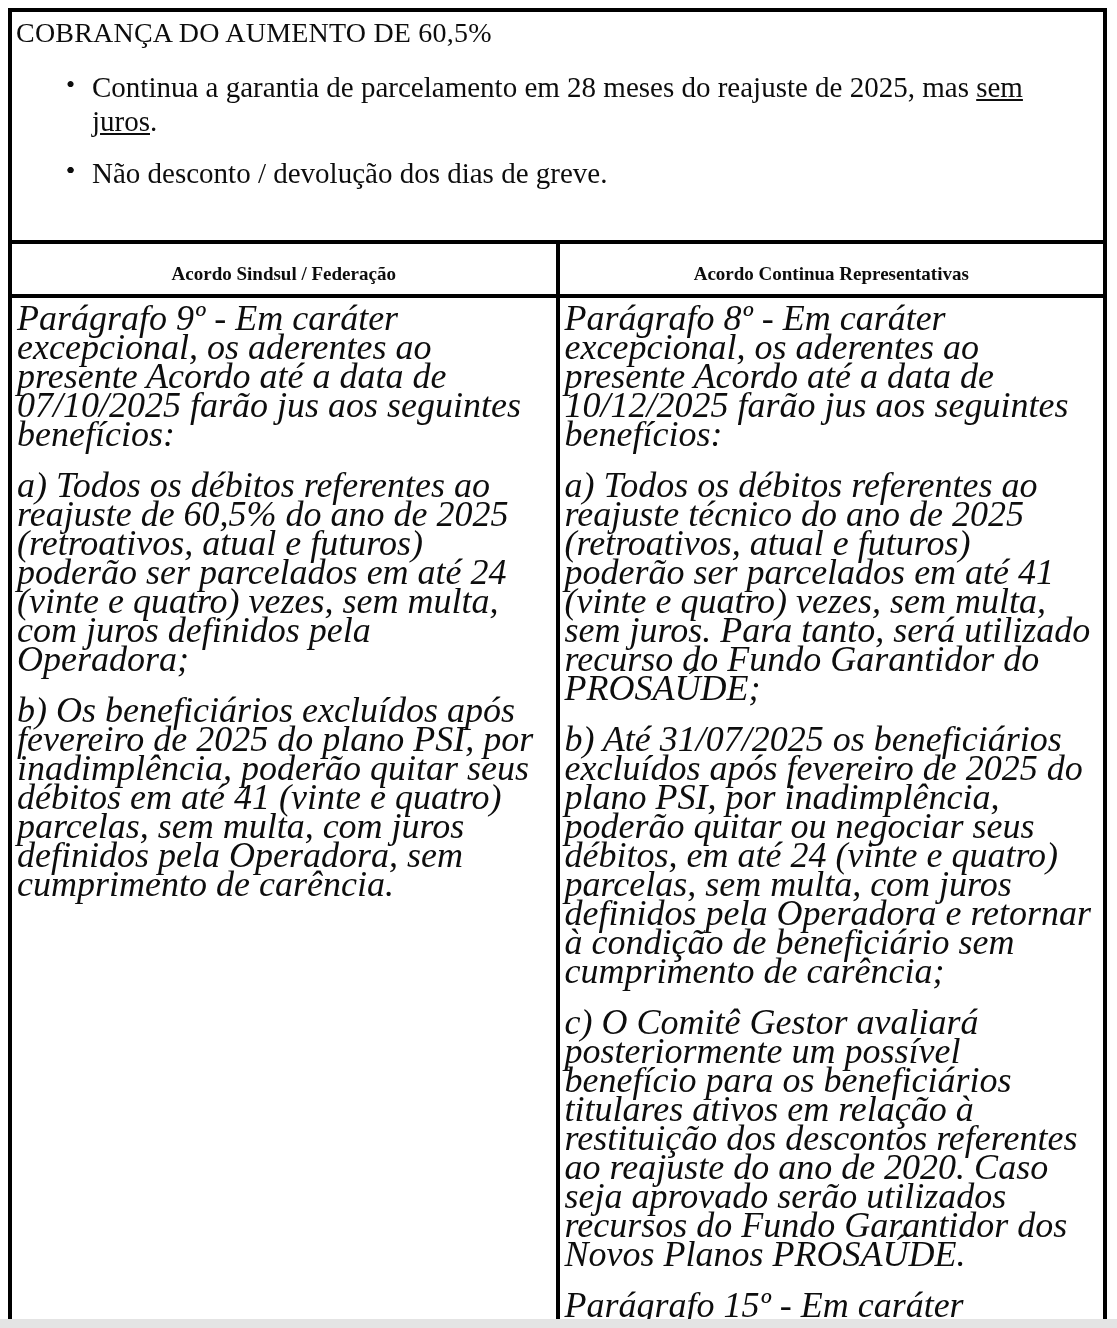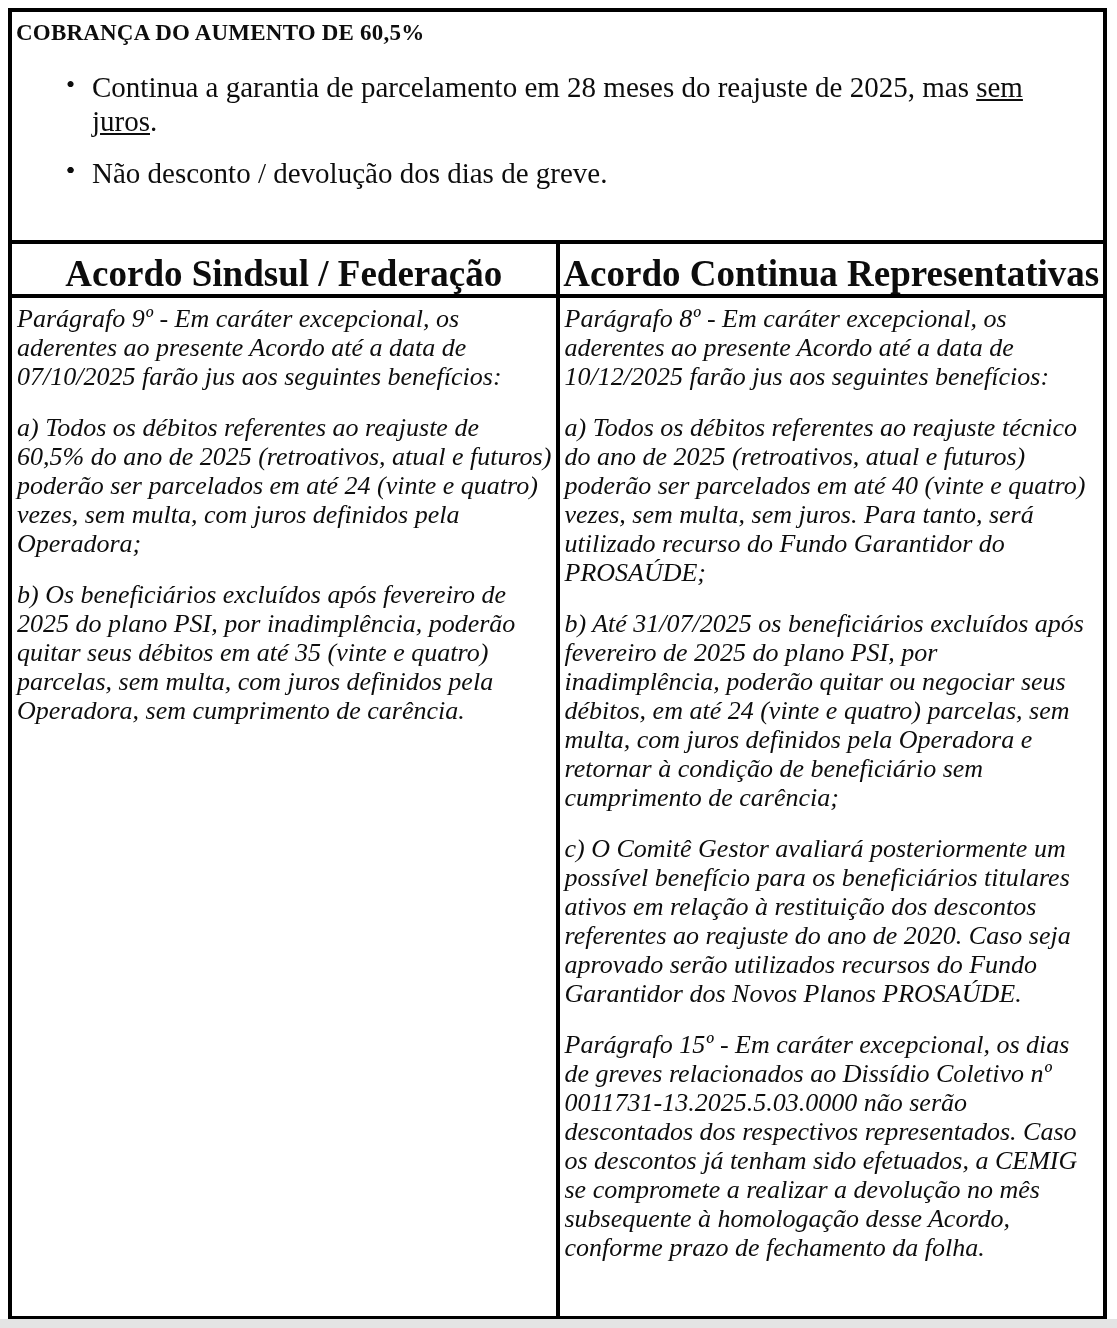--- a/index.html
+++ b/index.html
@@ -25,23 +25,23 @@
   
   .topbox {
     box-sizing: border-box;
     height: 232px;
     border: 4px solid #000;
     border-bottom: none;
     overflow: hidden;
   }
   .title {
     margin: 2px 4px 0 4px;
-    font-size: 23px;
+    font-size: 28px;
     line-height: 38px;
-    font-weight: bold;
+    font-weight: normal;
     letter-spacing: 0.2px;
   }
   ul.bullets {
     list-style: none;
     margin: 0;
     padding: 0;
   }
   ul.bullets li {
     position: relative;
     padding-left: 80px;
@@ -64,34 +64,34 @@
     border-collapse: collapse;
     table-layout: fixed;
     width: 100%;
   }
   table.cmp th,
   table.cmp td {
     border: 4px solid #000;
   }
   table.cmp th {
     width: 50%;
-    font-size: 37px;
+    font-size: 19px;
     line-height: 36px;
     font-weight: bold;
     text-align: center;
     vertical-align: bottom;
     padding: 12px 0 2px 0;
   }
   table.cmp td {
     vertical-align: top;
     height: 1016px;
     padding: 0 4px 2px 5px;
   }
   table.cmp td p {
-    font-size: 26px;
+    font-size: 36px;
     line-height: 29px;
     font-style: italic;
     margin: 22px 0 0 0;
     text-align: left;
   }
   table.cmp td p:first-child {
     margin-top: 6px;
   }
   
   .bottom-strip {
@@ -131,25 +131,25 @@
       <tr>
         <th>Acordo Sindsul / Federação</th>
         <th>Acordo Continua Representativas</th>
       </tr>
     </thead>
     <tbody>
       <tr>
         <td>
           <p>Parágrafo 9º - Em caráter excepcional, os aderentes ao presente Acordo até a data de 07/10/2025 farão jus aos seguintes benefícios:</p>
           <p>a) Todos os débitos referentes ao reajuste de 60,5% do ano de 2025 (retroativos, atual e futuros) poderão ser parcelados em até 24 (vinte e quatro) vezes, sem multa, com juros definidos pela Operadora;</p>
-          <p>b) Os beneficiários excluídos após fevereiro de 2025 do plano PSI, por inadimplência, poderão quitar seus débitos em até 35 (vinte e quatro) parcelas, sem multa, com juros definidos pela Operadora, sem cumprimento de carência.</p>
+          <p>b) Os beneficiários excluídos após fevereiro de 2025 do plano PSI, por inadimplência, poderão quitar seus débitos em até 41 (vinte e quatro) parcelas, sem multa, com juros definidos pela Operadora, sem cumprimento de carência.</p>
         </td>
         <td>
           <p>Parágrafo 8º - Em caráter excepcional, os aderentes ao presente Acordo até a data de 10/12/2025 farão jus aos seguintes benefícios:</p>
-          <p>a) Todos os débitos referentes ao reajuste técnico do ano de 2025 (retroativos, atual e futuros) poderão ser parcelados em até 40 (vinte e quatro) vezes, sem multa, sem juros. Para tanto, será utilizado recurso do Fundo Garantidor do PROSAÚDE;</p>
+          <p>a) Todos os débitos referentes ao reajuste técnico do ano de 2025 (retroativos, atual e futuros) poderão ser parcelados em até 41 (vinte e quatro) vezes, sem multa, sem juros. Para tanto, será utilizado recurso do Fundo Garantidor do PROSAÚDE;</p>
           <p>b) Até 31/07/2025 os beneficiários excluídos após fevereiro de 2025 do plano PSI, por inadimplência, poderão quitar ou negociar seus débitos, em até 24 (vinte e quatro) parcelas, sem multa, com juros definidos pela Operadora e retornar à condição de beneficiário sem cumprimento de carência;</p>
           <p>c) O Comitê Gestor avaliará posteriormente um possível benefício para os beneficiários titulares ativos em relação à restituição dos descontos referentes ao reajuste do ano de 2020. Caso seja aprovado serão utilizados recursos do Fundo Garantidor dos Novos Planos PROSAÚDE.</p>
           <p>Parágrafo 15º - Em caráter excepcional, os dias de greves relacionados ao Dissídio Coletivo nº 0011731-13.2025.5.03.0000 não serão descontados dos respectivos representados. Caso os descontos já tenham sido efetuados, a CEMIG se compromete a realizar a devolução no mês subsequente à homologação desse Acordo, conforme prazo de fechamento da folha.</p>
         </td>
       </tr>
     </tbody>
   </table>
 
 </div>
 

